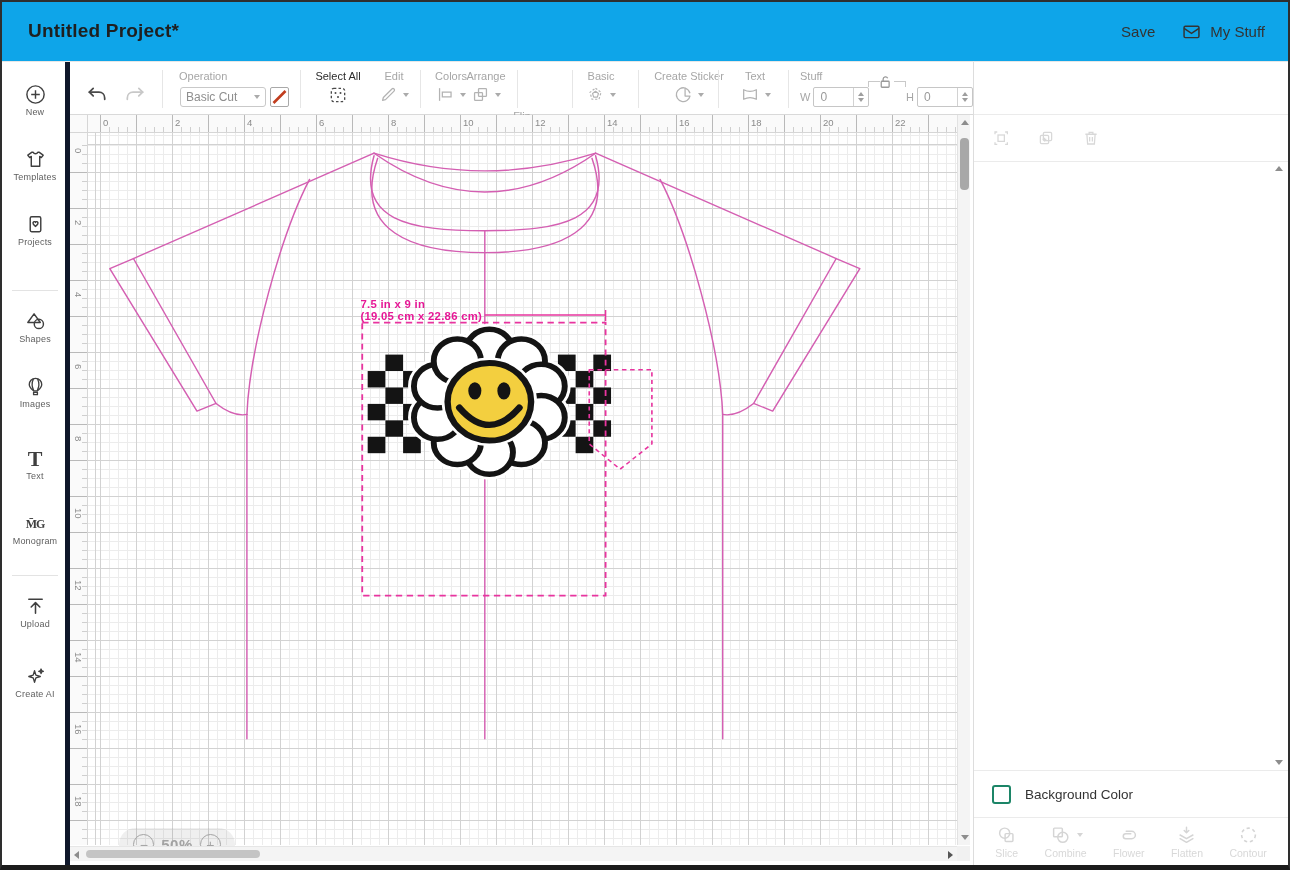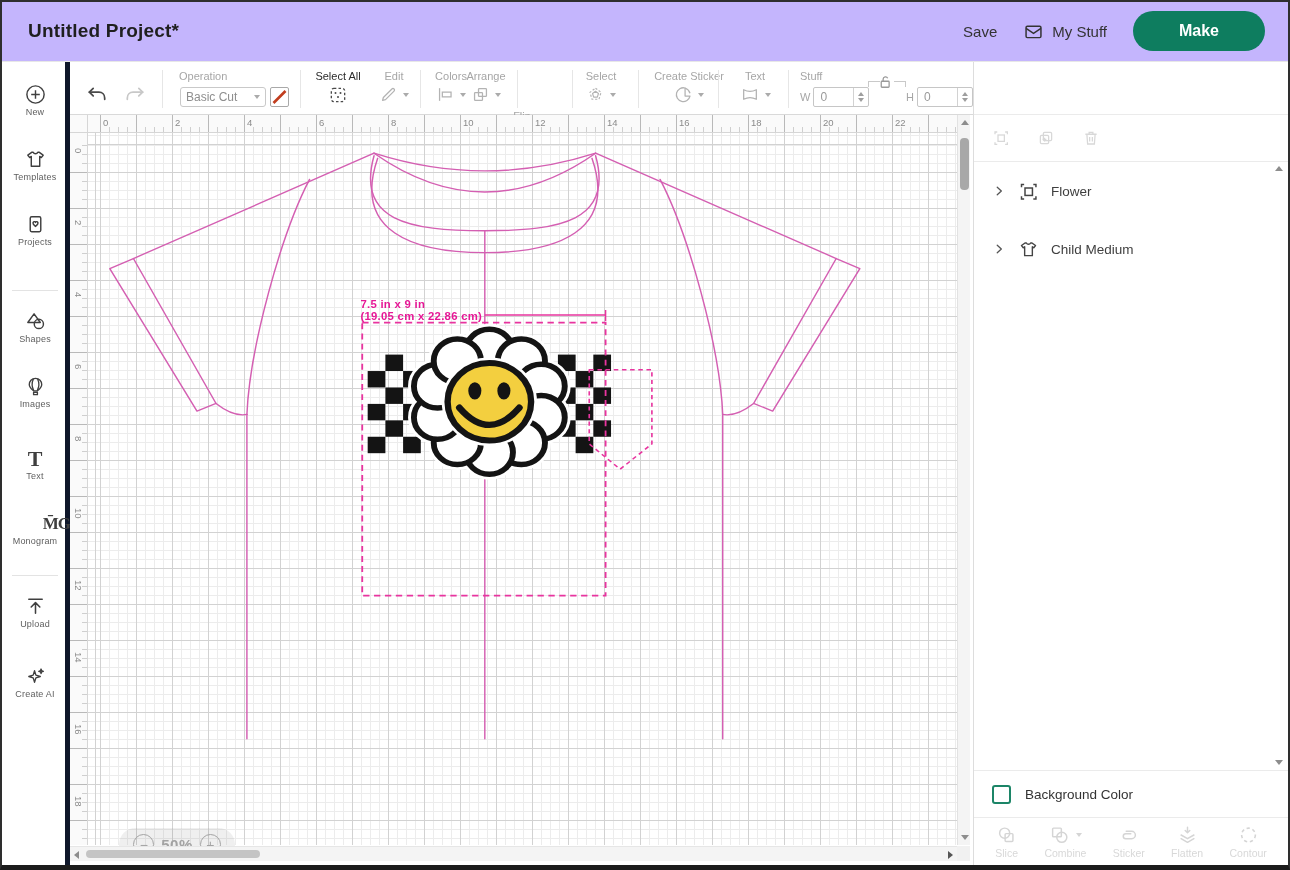--- a/index.html
+++ b/index.html
@@ -5,21 +5,21 @@
   :root{
     --accent:#0e7d5f; --pink:#d45fb2; --magenta:#e8349f; --dimtext:#e61796;
     --yellow:#f3cf3f; --ink:#141414; --swatch:#c13d1e;
   }
   *{box-sizing:border-box;margin:0;padding:0;font-family:"Liberation Sans",sans-serif;}
   html,body{background:#ffffff;}
   #app{position:relative;width:1290px;height:870px;background:#fff;overflow:hidden;}
   .frame{position:absolute;inset:0;border:2px solid #2e2e2e;border-bottom:5px solid #1c1c1c;pointer-events:none;z-index:60;}
 
   
-  #topbar{position:absolute;left:0;top:0;width:1290px;height:62px;background:#c4b5fd;border-bottom:1px solid #e7e7e7;}
+  #topbar{position:absolute;left:0;top:0;width:1290px;height:62px;background:#0ea5e9;border-bottom:1px solid #e7e7e7;}
   #title{position:absolute;left:28px;top:20px;font-size:19px;font-weight:600;color:#1f1f1f;letter-spacing:.2px;}
   #topbar-right{position:absolute;right:25px;top:0;height:62px;display:flex;align-items:center;gap:26px;}
   .tb-link{font-size:15px;color:#333;cursor:pointer;display:flex;align-items:center;gap:8px;}
   .make-btn{width:132px;height:40px;border-radius:20px;background:var(--accent);color:#fff;font-size:16px;font-weight:700;display:flex;align-items:center;justify-content:center;cursor:pointer;border:none;}
 
   
   #sidebar{position:absolute;left:0;top:62px;width:70px;height:808px;background:#fff;border-right:5px solid #0f172a;}
   .side-item{position:absolute;left:0;width:70px;text-align:center;color:#3f3f3f;cursor:pointer;}
   .side-item .lbl{display:block;font-size:9px;color:#5e5e5e;margin-top:1px;letter-spacing:.2px;}
   .side-div{position:absolute;left:12px;width:46px;border-top:1px solid #e3e3e3;}
@@ -125,21 +125,20 @@
       <span class="tb-link">
         <span>Save</span>
       </span>
       <span class="tb-link">
         <svg class="icon-svg" width="21" height="21" viewBox="0 0 24 24" fill="none" stroke="#333" stroke-width="1.7">
             <rect x="3.5" y="6" width="17" height="13" rx="1.5"></rect>
             <path d="M3.5 8.5 L12 14 L20.5 8.5"></path>
           </svg>
         <span>My Stuff</span>
       </span>
-      <button class="make-btn">Make</button>
     </div>
   </header>
 
   <nav id="sidebar">
     <div class="side-item" style="top:21px">
       <svg class="icon-svg" width="23" height="23" viewBox="0 0 24 24" fill="none" stroke="#3f3f3f" stroke-width="1.5">
           <circle cx="12" cy="12" r="9"></circle>
           <path d="M12 7.5 V16.5 M7.5 12 H16.5"></path>
         </svg>
       <span class="lbl">New</span>
@@ -171,21 +170,21 @@
           <path d="M9.8 4.2 C8.2 7.5 8.2 12.5 10.2 16.4 M14.2 4.2 C15.8 7.5 15.8 12.5 13.8 16.4"></path>
           <rect x="10" y="18" width="4" height="2.5"></rect>
         </svg>
       <span class="lbl">Images</span>
     </div>
     <div class="side-item" style="top:386px">
       <span style="font-family:'Liberation Serif',serif;font-size:22px;line-height:22px;color:#3f3f3f;font-weight:700;display:block;">T</span>
       <span class="lbl">Text</span>
     </div>
     <div class="side-item" style="top:451px">
-      <span style="font-family:'Liberation Serif',serif;font-size:17px;line-height:22px;color:#3f3f3f;font-weight:700;letter-spacing:-1px;display:block;text-align:right;">M̄G</span>
+      <span style="font-family:'Liberation Serif',serif;font-size:12px;line-height:22px;color:#3f3f3f;font-weight:700;letter-spacing:-1px;display:block;">M̄G</span>
       <span class="lbl">Monogram</span>
     </div>
     <div class="side-div" style="top:513px"></div>
     <div class="side-item" style="top:533px">
       <svg class="icon-svg" width="23" height="23" viewBox="0 0 24 24" fill="none" stroke="#3f3f3f" stroke-width="1.6" stroke-linecap="round" stroke-linejoin="round">
           <path d="M5 4.5 H19 M12 19 V8.5 M7.5 12.5 L12 8 L16.5 12.5"></path>
         </svg>
       <span class="lbl">Upload</span>
     </div>
     <div class="side-item" style="top:603px">
@@ -276,21 +275,21 @@
         <svg width="19" height="19" viewBox="0 0 24 24" fill="none" stroke="#b3b3b3" stroke-width="1.5" stroke-linejoin="round">
             <path d="M9.5 5.5 V17.5 H3 Z"></path>
             <path d="M14.5 5.5 V17.5 H21 Z"></path>
           </svg>
         <span class="caret"></span>
       </div>
     </div>
     <div class="t-div" style="left:502px"></div>
 
     <div class="t-group" style="left:503px;width:56px;">
-      <span class="t-label">Select</span>
+      <span class="t-label">Basic</span>
       <div class="t-iconrow">
         <svg width="19" height="19" viewBox="0 0 24 24" fill="none" stroke="#b3b3b3" stroke-width="1.5" stroke-linejoin="round">
             <path d="M12 4 L19 9.3 L16.4 18 H7.6 L5 9.3 Z" stroke-dasharray="2.8 2.2"></path>
             <path d="M12 8 L15.7 10.8 L14.3 15.4 H9.7 L8.3 10.8 Z"></path>
           </svg>
         <span class="caret"></span>
       </div>
     </div>
     <div class="t-div" style="left:568px"></div>
 
@@ -491,41 +490,20 @@
           <rect x="4.5" y="8.5" width="11" height="11" rx="1.5"></rect>
           <path d="M10 11.5 V16.5 M7.5 14 H12.5"></path>
         </svg>
       <svg width="18" height="18" viewBox="0 0 24 24" fill="none" stroke="#d8d8d8" stroke-width="1.7">
           <path d="M4.5 7 H19.5 M9.5 7 V4.5 H14.5 V7 M6.5 7 L7.5 20 H16.5 L17.5 7"></path>
           <path d="M10.2 10.5 V16.5 M13.8 10.5 V16.5"></path>
         </svg>
     </div>
     <div class="pdiv" style="top:99px"></div>
 
-    <div id="layer-list">
-      <div class="layer-row">
-        <svg class="chev" width="14" height="14" viewBox="0 0 24 24" fill="none" stroke="#555" stroke-width="2.2" stroke-linecap="round" stroke-linejoin="round">
-            <path d="M9 5.5 L16 12 L9 18.5"></path>
-          </svg>
-        <svg class="licon" width="21" height="21" viewBox="0 0 24 24" fill="none" stroke="#444" stroke-width="1.7">
-            <rect x="8" y="8" width="8.5" height="8.5"></rect>
-            <path d="M4 7 V4 H7 M17.5 4 H20.5 V7 M20.5 17.5 V20.5 H17.5 M7 20.5 H4 V17.5"></path>
-          </svg>
-        <span class="lname">Flower</span>
-      </div>
-      <div class="layer-row">
-        <svg class="chev" width="14" height="14" viewBox="0 0 24 24" fill="none" stroke="#555" stroke-width="2.2" stroke-linecap="round" stroke-linejoin="round">
-            <path d="M9 5.5 L16 12 L9 18.5"></path>
-          </svg>
-        <svg class="licon" width="21" height="21" viewBox="0 0 24 24" fill="none" stroke="#444" stroke-width="1.6" stroke-linejoin="round">
-            <path d="M8 4.5 L4 7.5 L6 10 L7.6 8.8 V19 H16.4 V8.8 L18 10 L20 7.5 L16 4.5 H14.4 A2.6 2.4 0 0 1 9.6 4.5 Z"></path>
-          </svg>
-        <span class="lname">Child Medium</span>
-      </div>
-    </div>
     <div id="list-scroll">
       <span class="arr up" style="left:2px;top:4px"></span>
       <span class="arr down" style="left:2px;bottom:4px"></span>
     </div>
     <div class="pdiv" style="top:708px"></div>
 
     <div id="bgcolor-row">
       <div id="bg-checkbox"></div>
       <span class="lbl">Background Color</span>
     </div>
@@ -548,21 +526,21 @@
           <span class="caret" style="border-top-color:#d5d5d5"></span>
         </div>
         <span class="plbl">Combine</span>
       </div>
       <div class="pa-item">
         <svg width="23" height="22" viewBox="0 0 24 24" fill="none" stroke="#d5d5d5" stroke-width="1.6" stroke-linecap="round">
             <g transform="rotate(90 12 12)">
               <path d="M8 14.5 V8.5 A4 4 0 0 1 16 8.5 V15 A2.7 2.7 0 0 1 10.6 15 V9.5"></path>
             </g>
           </svg>
-        <span class="plbl">Sticker</span>
+        <span class="plbl">Flower</span>
       </div>
       <div class="pa-item">
         <svg width="23" height="22" viewBox="0 0 24 24" fill="none" stroke="#d5d5d5" stroke-width="1.6" stroke-linecap="round" stroke-linejoin="round">
             <path d="M12 3.5 V9 M9.5 7 L12 9.5 L14.5 7"></path>
             <path d="M5 12 L12 16 L19 12"></path>
             <path d="M5 16 L12 20 L19 16"></path>
           </svg>
         <span class="plbl">Flatten</span>
       </div>
       <div class="pa-item">

